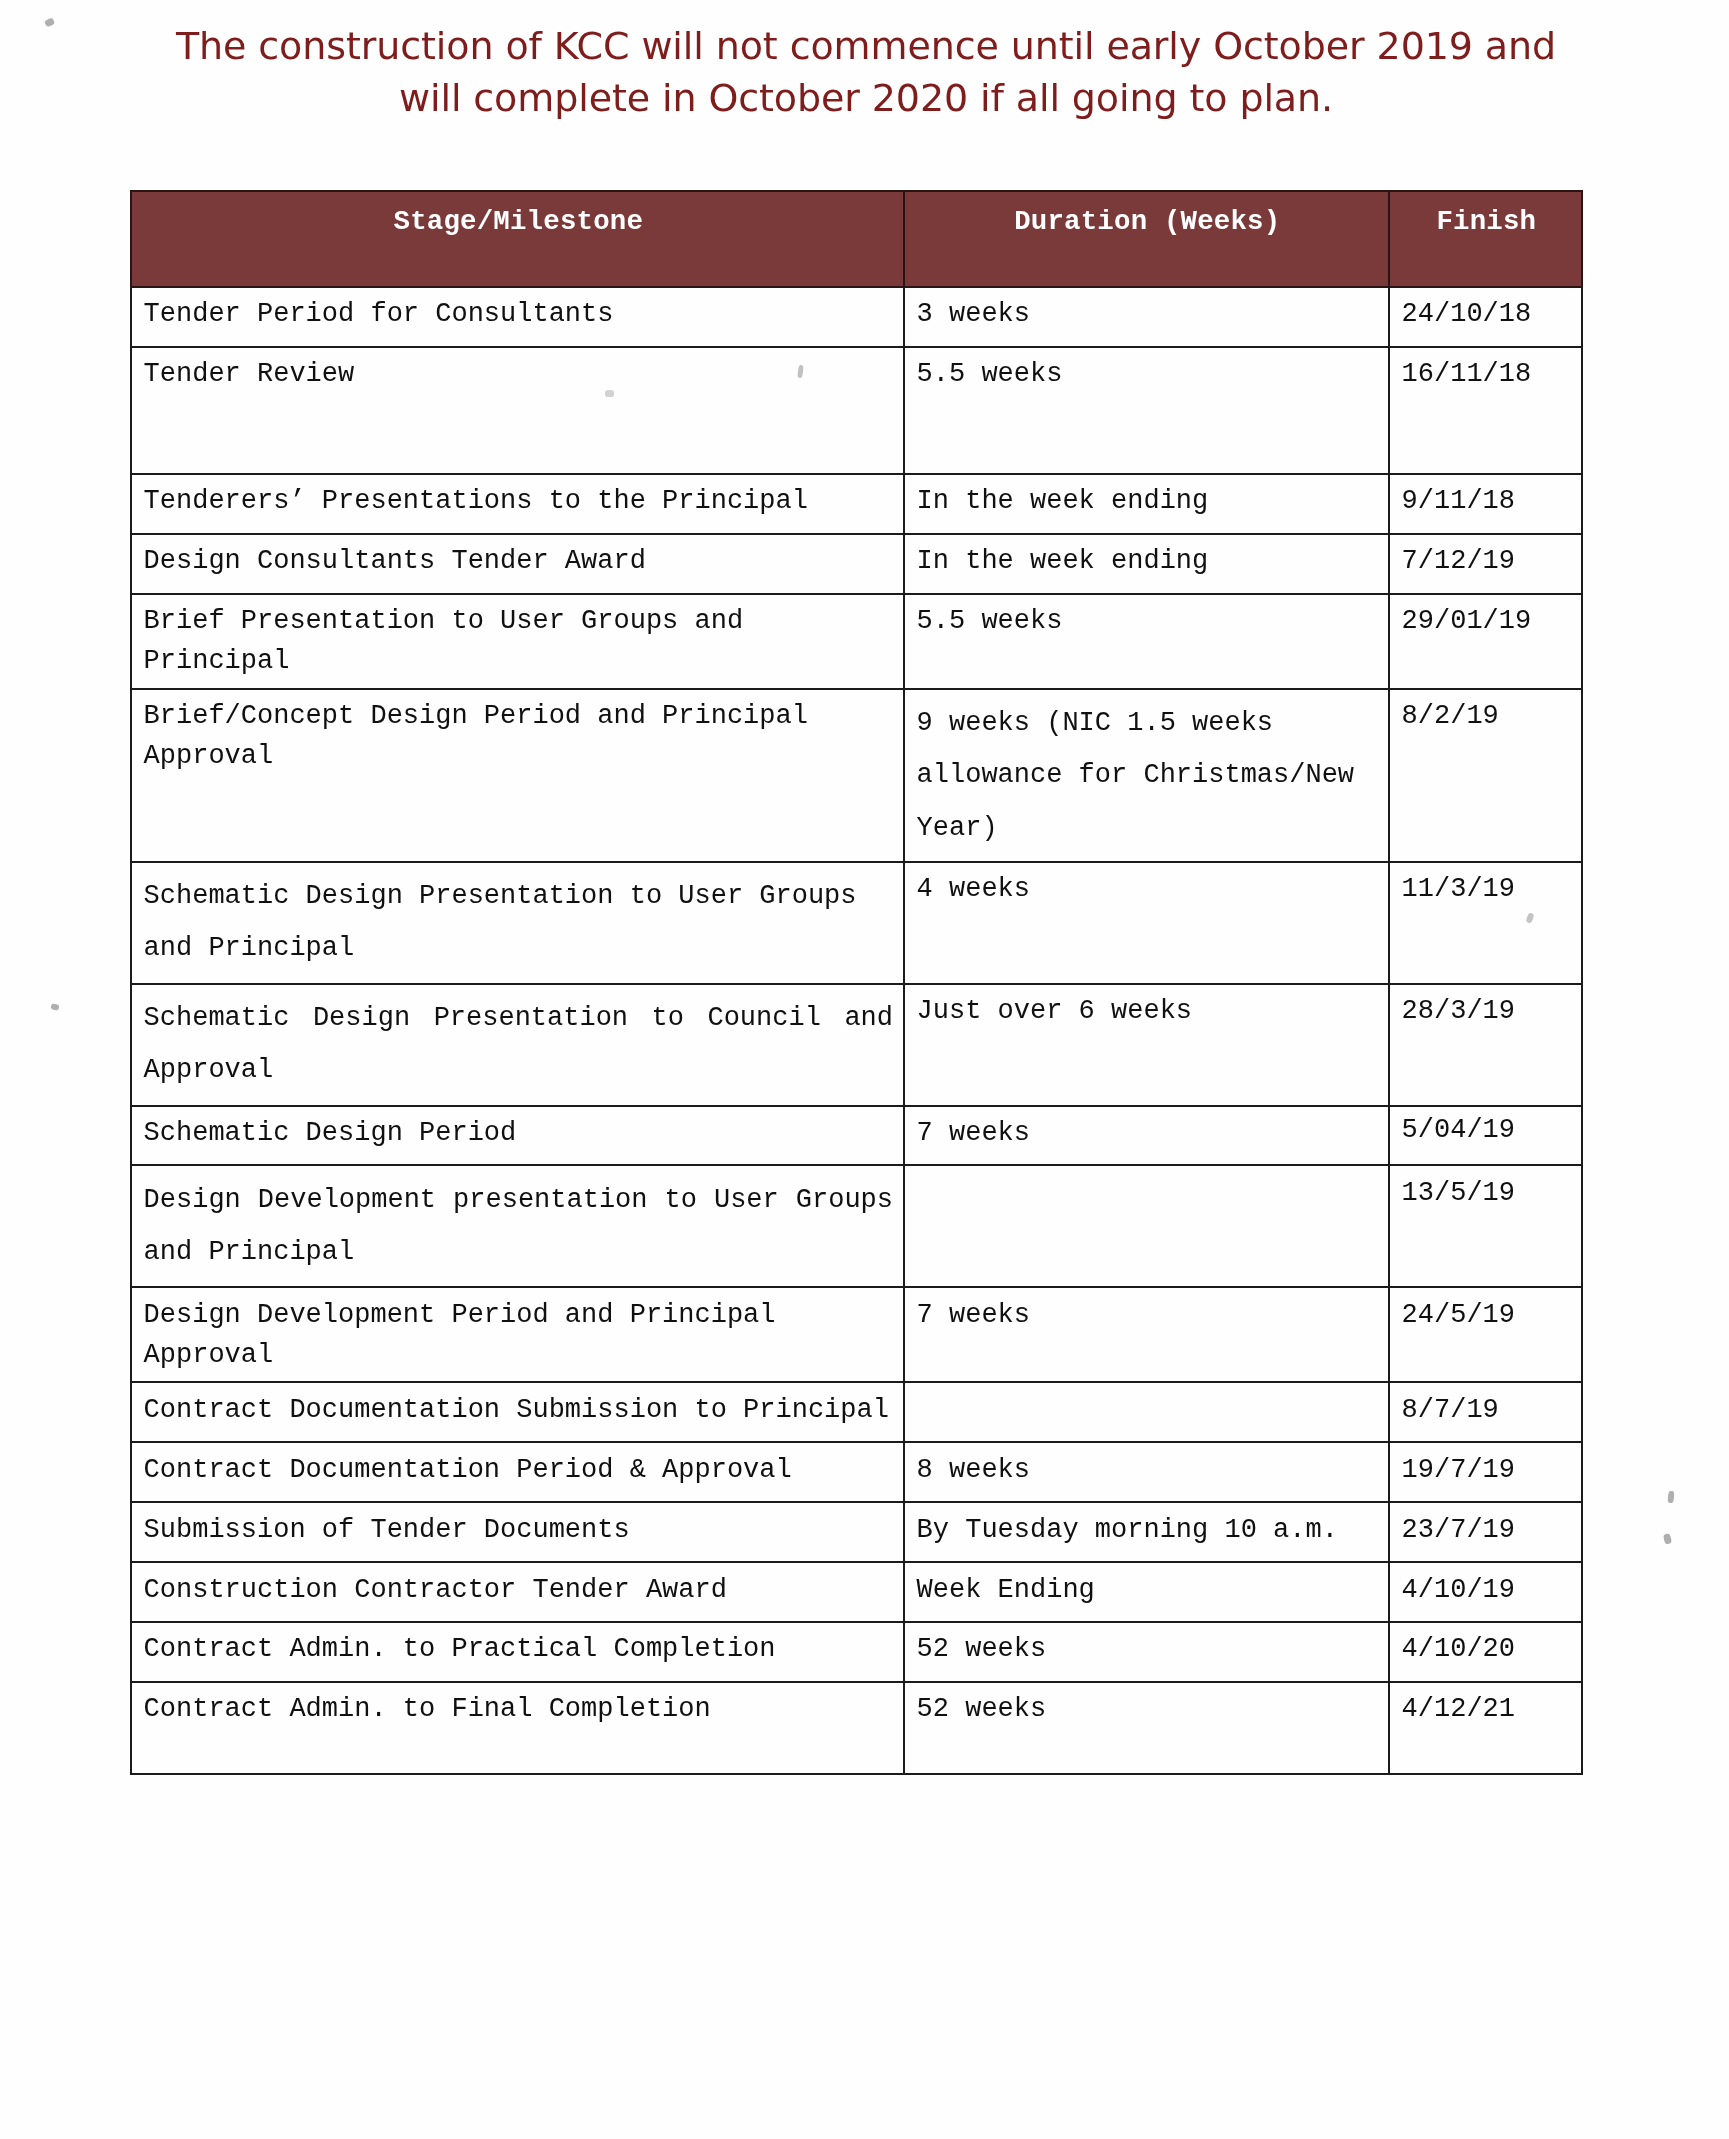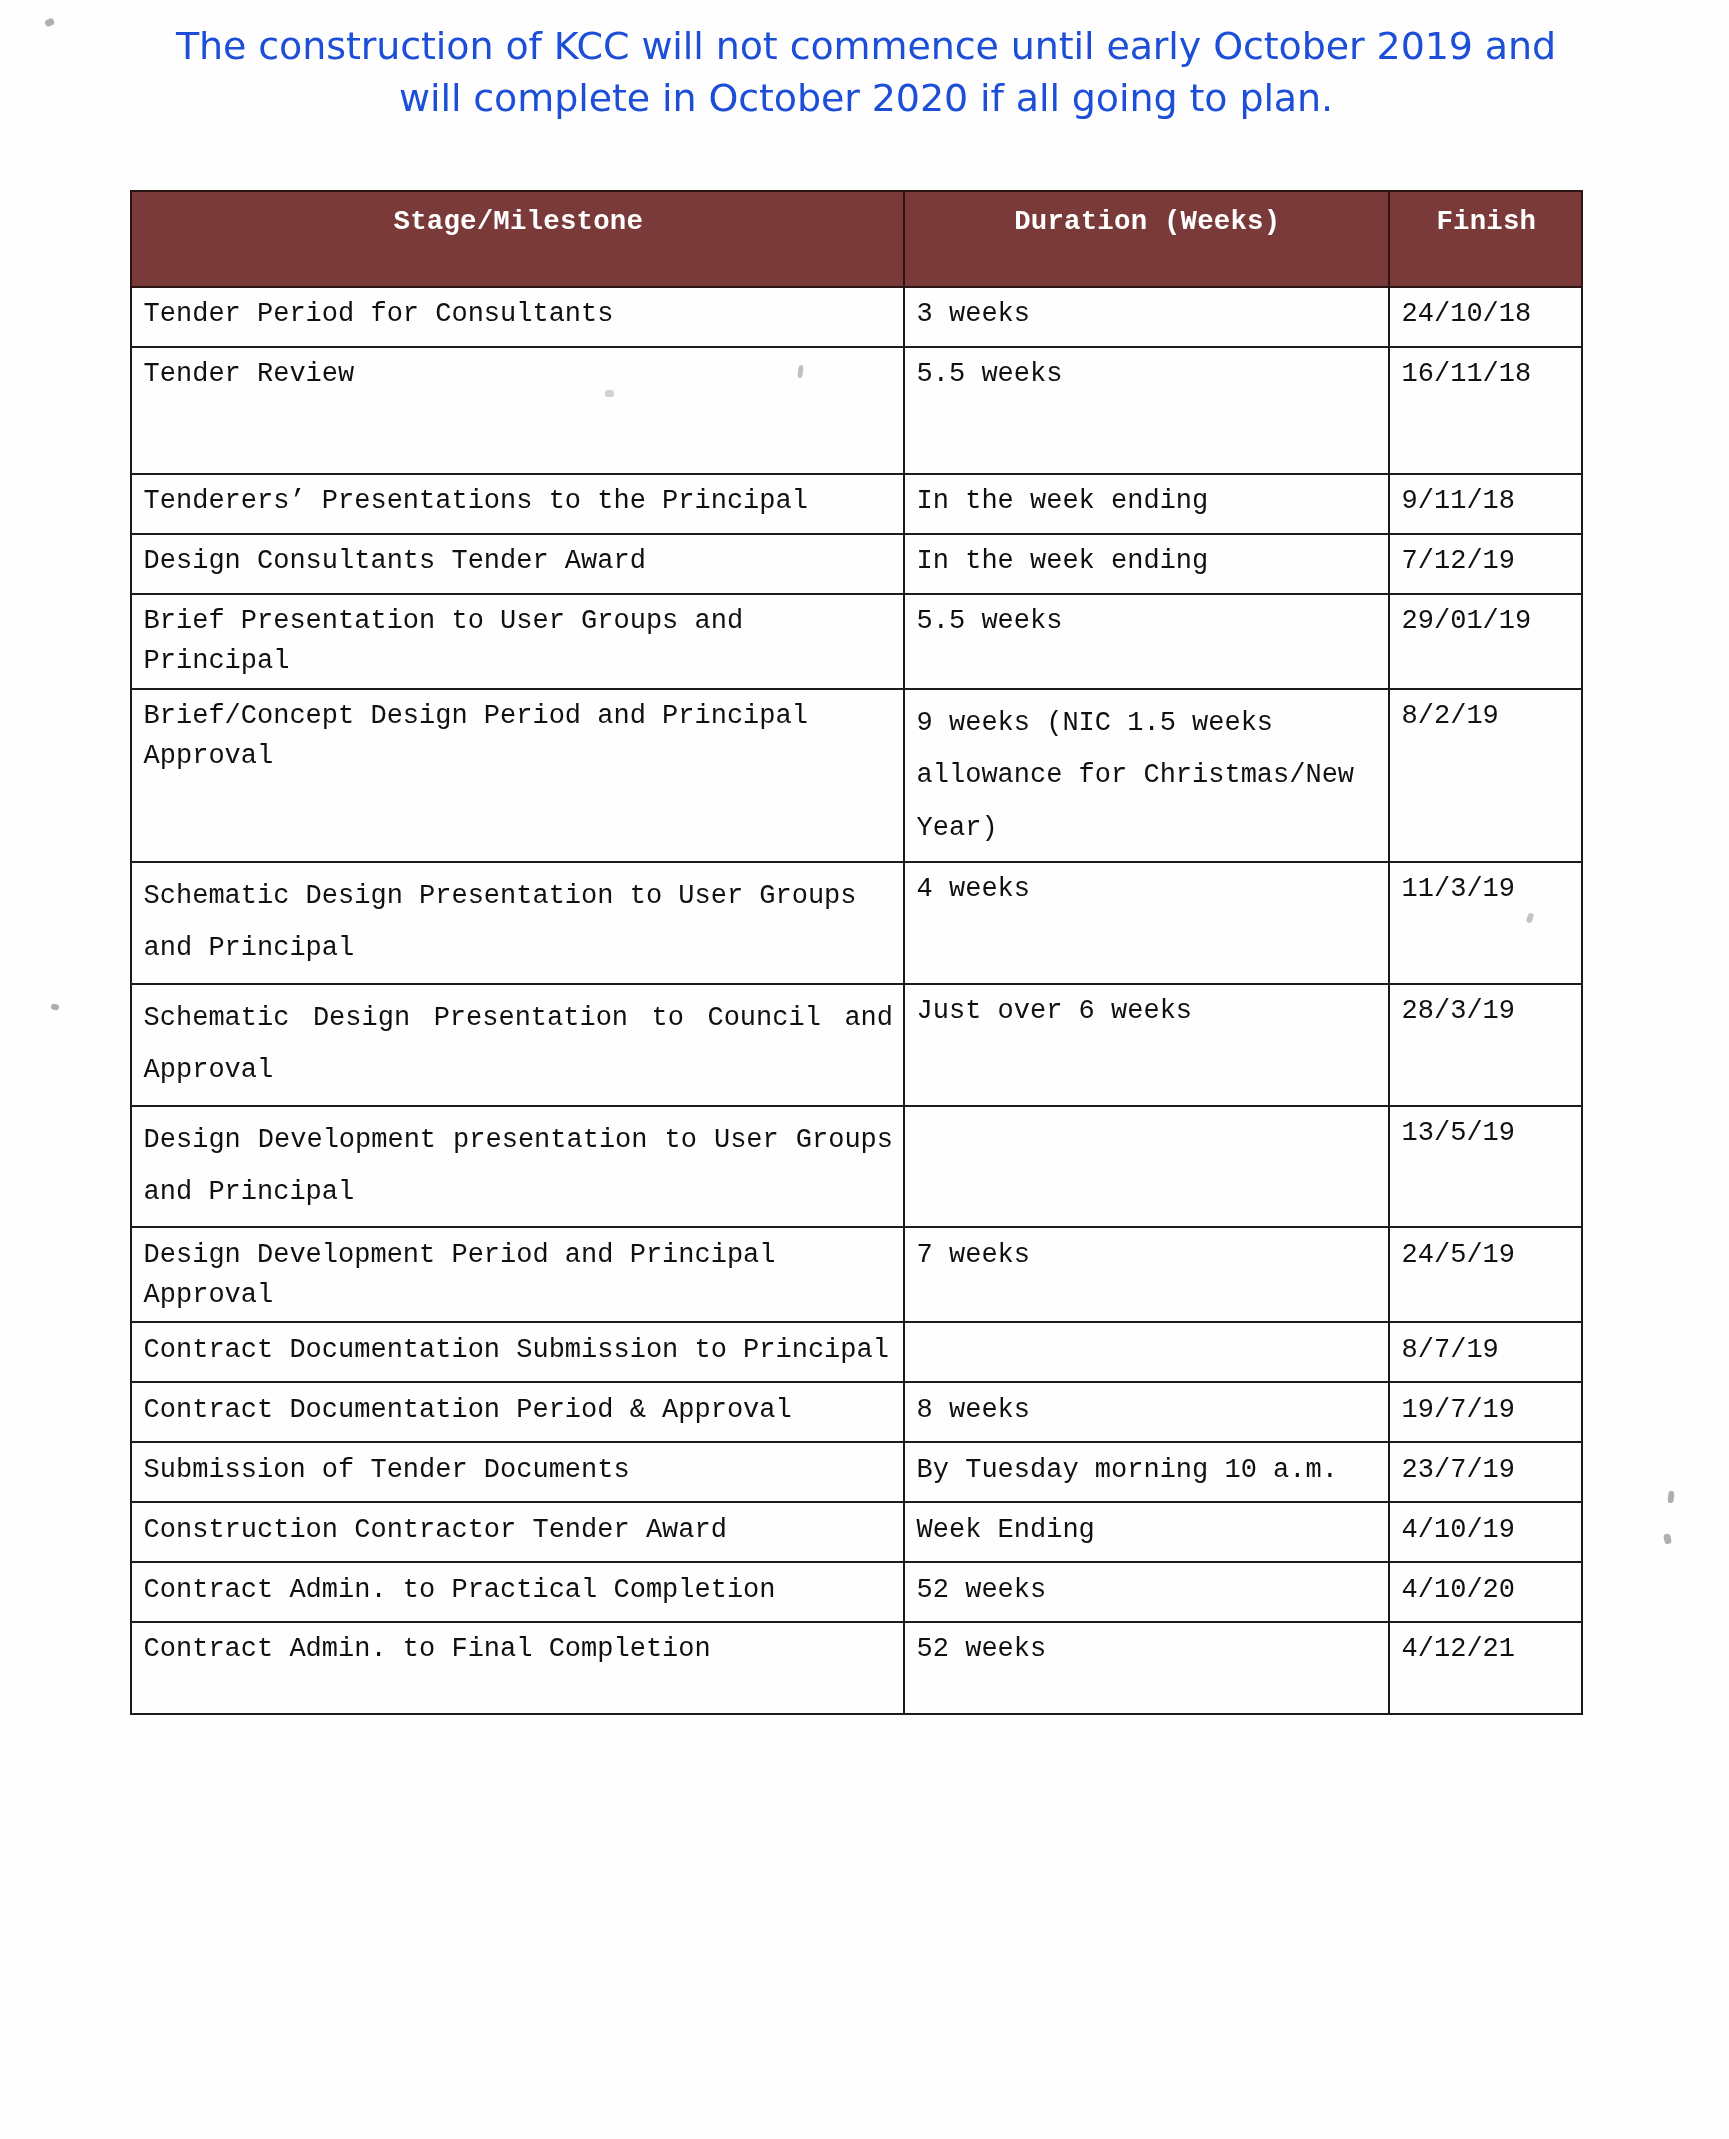--- a/index.html
+++ b/index.html
@@ -23,21 +23,21 @@
     background: #fefefe;
   }
 
   
   #doc-title {
     position: absolute;
     left: 108px;
     top: 20px;
     width: 1516px;
     text-align: center;
-    color: #1d4ed8;
+    color: #7f1d1d;
     font-family: "DejaVu Sans", "Liberation Sans", sans-serif;
     font-weight: 400;
     font-size: 38px;
     line-height: 1.37;
     letter-spacing: -0.1px;
   }
   #doc-title .tline { display: block; white-space: nowrap; }
 
   
   #schedule-table-wrap {
@@ -237,20 +237,31 @@
               <span class="cell-stage justify">Schematic Design Presentation to Council and Approval</span>
             </td>
           <td>
               <span class="cell-duration">Just over 6 weeks</span>
             </td>
           <td>
               <span class="cell-finish">28/3/19</span>
             </td>
         </tr>
 
+        <tr class="r-h1">
+          <td>
+              <span class="cell-stage">Schematic Design Period</span>
+            </td>
+          <td>
+              <span class="cell-duration">7 weeks</span>
+            </td>
+          <td class="finish-low">
+              <span class="cell-finish">5/04/19</span>
+            </td>
+        </tr>
 
         <tr class="r-h2">
           <td class="stage-loose">
               <span class="cell-stage justify">Design Development presentation to User Groups and Principal</span>
             </td>
           <td>
               <span class="cell-duration"></span>
             </td>
           <td>
               <span class="cell-finish">13/5/19</span>

